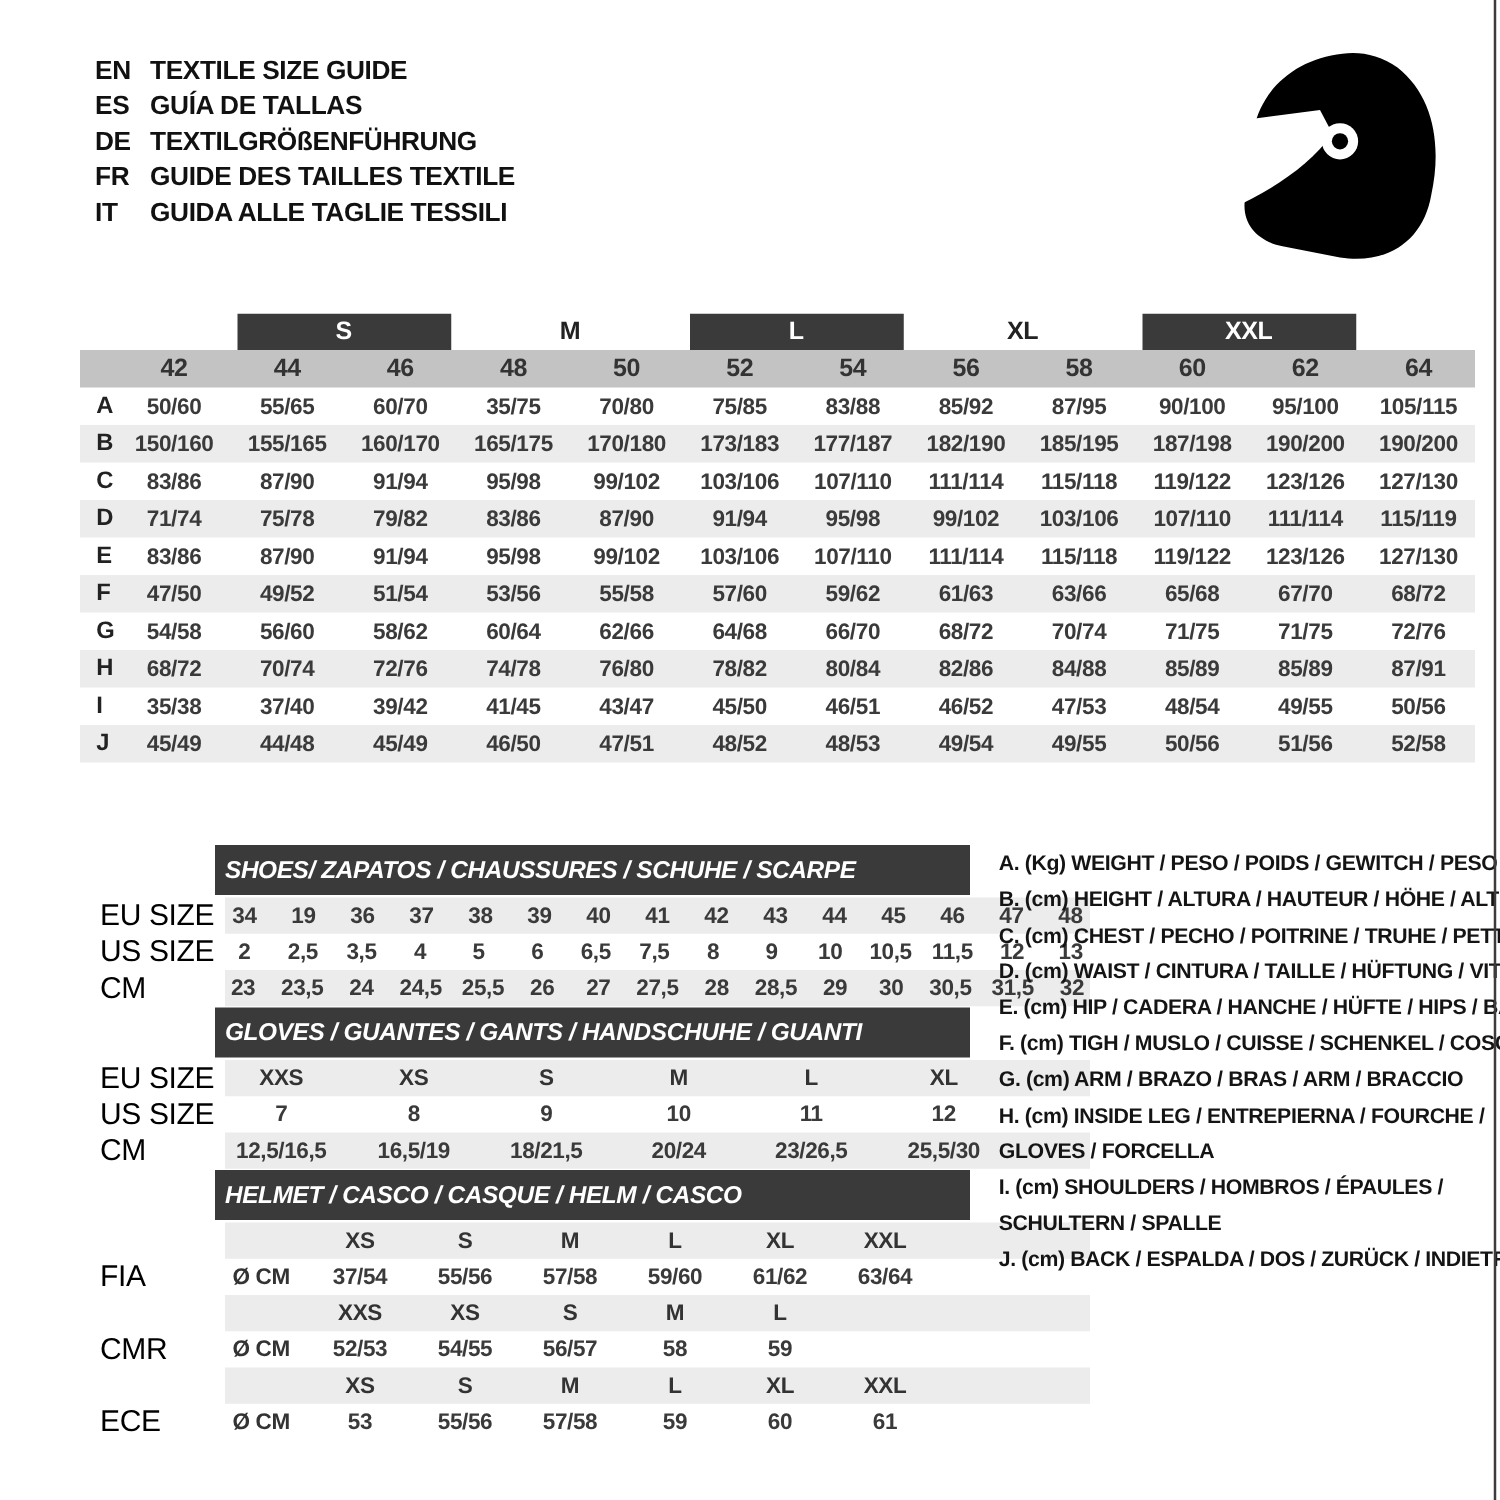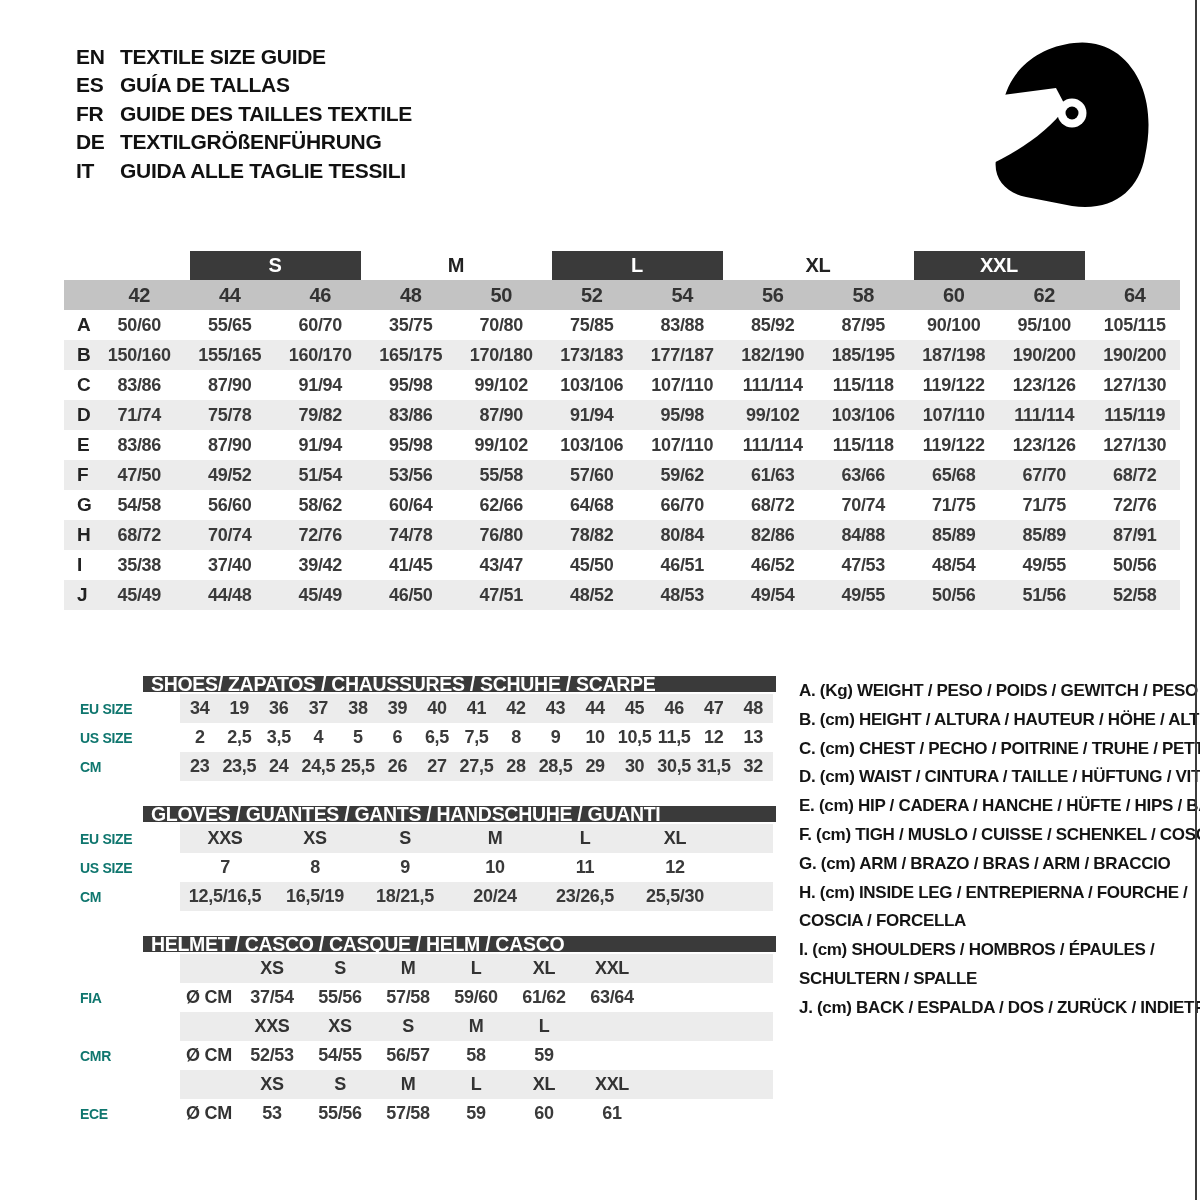--- a/index.html
+++ b/index.html
@@ -26,27 +26,27 @@
   .size-group.boxed{background:var(--bar);color:#fff;margin:0 5px;}
   .num-band{display:flex;height:30px;background:var(--band);align-items:center;}
   .band-spacer{width:30px;flex:none;}
   .num-cell{flex:1;text-align:center;font-size:20px;font-weight:bold;color:#333;}
   .data-row{display:flex;height:30px;align-items:center;}
   .data-row.striped{background:var(--stripe);}
   .row-label{width:30px;flex:none;padding-left:13px;box-sizing:border-box;font-size:19px;font-weight:bold;color:#222;}
   .val-cell{flex:1;text-align:center;font-size:18px;font-weight:600;color:var(--txt);white-space:nowrap;}
   
   .sub-table{position:absolute;left:64px;width:712px;}
-  .sub-title{margin-left:79px;height:16px;background:var(--bar);color:#fff;font-size:19.5px;
+  .sub-title{margin-left:108px;height:40px;background:var(--bar);color:#fff;font-size:19.5px;
     font-weight:bold;display:flex;align-items:center;padding-left:8px;box-sizing:border-box;
-    margin-bottom:2px;white-space:nowrap;}
+    margin-bottom:2px;white-space:nowrap;font-style:italic;}
   .sub-row{display:flex;height:29px;}
   .sub-label{width:116px;flex:none;display:flex;align-items:center;padding-left:16px;
-    box-sizing:border-box;font-size:14px;font-weight:bold;color:#0f766e;}
-  .sub-vals{width:593px;flex:none;display:grid;align-items:center;}
+    box-sizing:border-box;font-size:24px;font-weight:normal;color:#000000;}
+  .sub-vals{width:692px;flex:none;display:grid;align-items:center;gap:16px;}
   .sub-row.striped .sub-vals{background:var(--stripe);}
   .sub-cell{text-align:center;font-size:18px;font-weight:600;color:var(--txt);white-space:nowrap;}
   .sub-cell.size-lab{font-weight:bold;color:#333;}
   .grid-shoes{grid-template-columns:repeat(15,1fr);}
   .grid-gloves{grid-template-columns:repeat(6,90px);}
   .grid-helmet{grid-template-columns:58px repeat(6,68px);}
   
   .legend{position:absolute;left:799px;top:677px;width:400px;}
   .legend-line{font-size:17px;font-weight:bold;line-height:28.8px;white-space:nowrap;color:#141414;}
   
@@ -60,26 +60,26 @@
   <div class="lang-list" id="langList">
       <div class="lang-row">
         <span class="lang-code">EN</span>
         <span class="lang-title">TEXTILE SIZE GUIDE</span>
       </div>
       <div class="lang-row">
         <span class="lang-code">ES</span>
         <span class="lang-title">GUÍA DE TALLAS</span>
       </div>
       <div class="lang-row">
+        <span class="lang-code">DE</span>
+        <span class="lang-title">TEXTILGRÖßENFÜHRUNG</span>
+      </div>
+      <div class="lang-row">
         <span class="lang-code">FR</span>
         <span class="lang-title">GUIDE DES TAILLES TEXTILE</span>
-      </div>
-      <div class="lang-row">
-        <span class="lang-code">DE</span>
-        <span class="lang-title">TEXTILGRÖßENFÜHRUNG</span>
       </div>
       <div class="lang-row">
         <span class="lang-code">IT</span>
         <span class="lang-title">GUIDA ALLE TAGLIE TESSILI</span>
       </div>
     </div>
 
   <svg class="helmet-logo" viewBox="0 0 180 172" aria-hidden="true">
     <path d="M92,3 C55,7 27,31 21,64 L14,119 C11,139 24,153 44,157 L90,166 C130,172 157,151 163,116 C172,75 164,36 136,14 C122,4 106,1 92,3 Z" fill="#000"></path>
     <path d="M13,56 L74,48 L84,67 C66,92 36,112 3,127 Z" fill="#fff"></path>
@@ -443,20 +443,20 @@
 
   <div class="legend" id="legendBox">
       <div class="legend-line">A. (Kg) WEIGHT / PESO / POIDS / GEWITCH / PESO</div>
       <div class="legend-line">B. (cm) HEIGHT / ALTURA / HAUTEUR / HÖHE / ALTEZZA</div>
       <div class="legend-line">C. (cm) CHEST / PECHO / POITRINE / TRUHE / PETTO</div>
       <div class="legend-line">D. (cm) WAIST / CINTURA / TAILLE / HÜFTUNG / VITA</div>
       <div class="legend-line">E. (cm) HIP / CADERA / HANCHE / HÜFTE / HIPS /  BACINO</div>
       <div class="legend-line">F. (cm) TIGH / MUSLO / CUISSE / SCHENKEL / COSCIA</div>
       <div class="legend-line">G. (cm) ARM  / BRAZO / BRAS / ARM / BRACCIO</div>
       <div class="legend-line">H. (cm) INSIDE LEG / ENTREPIERNA / FOURCHE /</div>
-      <div class="legend-line">COSCIA / FORCELLA</div>
+      <div class="legend-line">GLOVES / FORCELLA</div>
       <div class="legend-line">I.  (cm) SHOULDERS / HOMBROS / ÉPAULES /</div>
       <div class="legend-line">SCHULTERN / SPALLE</div>
       <div class="legend-line">J. (cm) BACK / ESPALDA / DOS / ZURÜCK / INDIETRO</div>
     </div>
 
   <div class="edge-line"></div>
 </div>
 
 </body></html>

